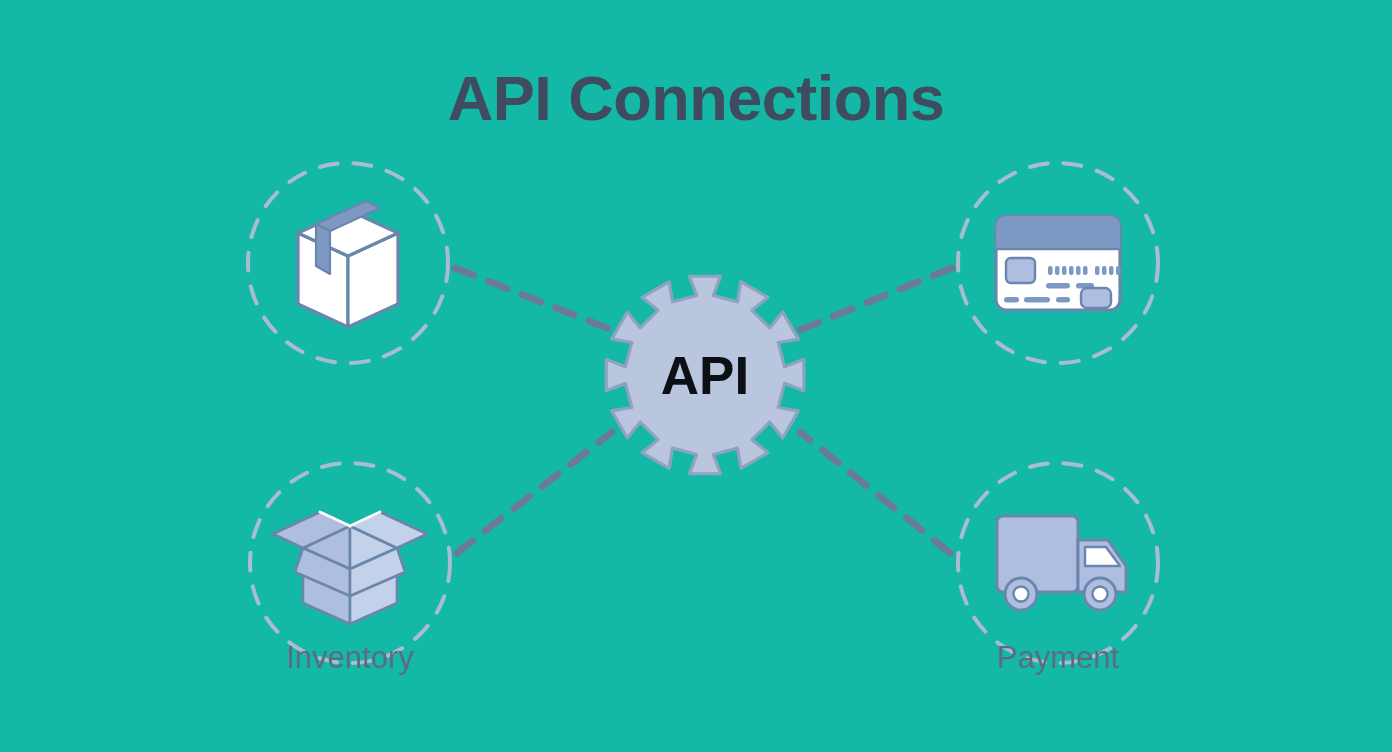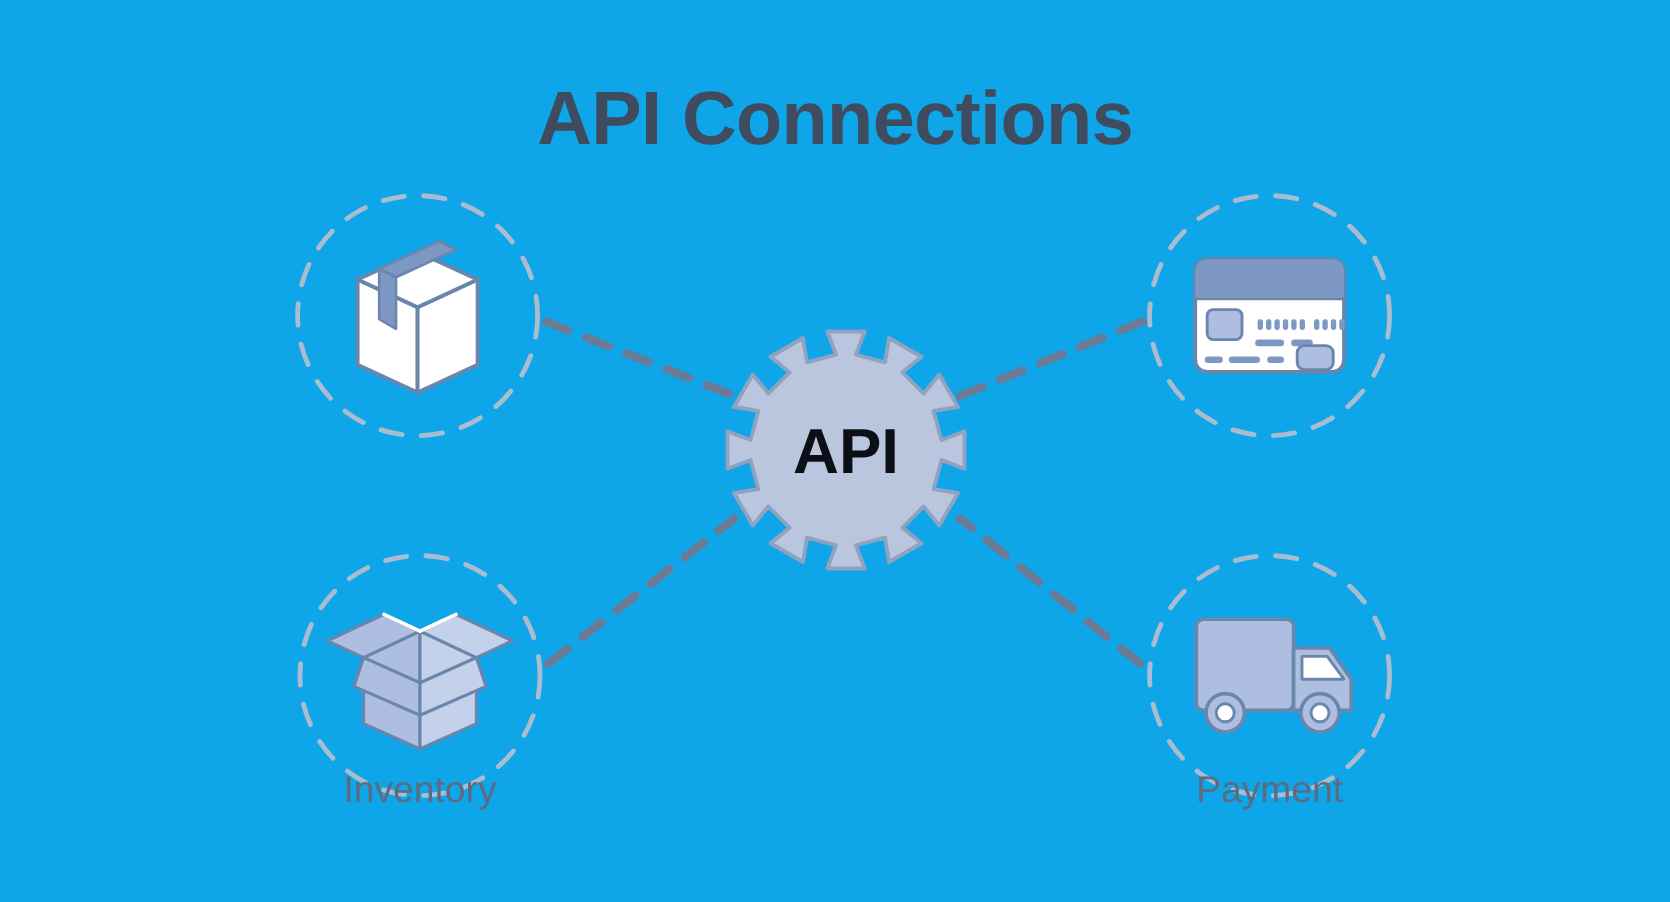--- a/index.html
+++ b/index.html
@@ -7,21 +7,21 @@
     padding: 0;
     background: #ffffff;
   }
   body {
     font-family: "Liberation Sans", sans-serif;
   }
   #stage {
     position: relative;
     width: 1392px;
     height: 752px;
-    background: #0ea5e9;
+    background: #14b8a6;
     overflow: hidden;
   }
   #diagram-svg {
     position: absolute;
     top: 0;
     left: 0;
     width: 1392px;
     height: 752px;
     display: block;
   }

